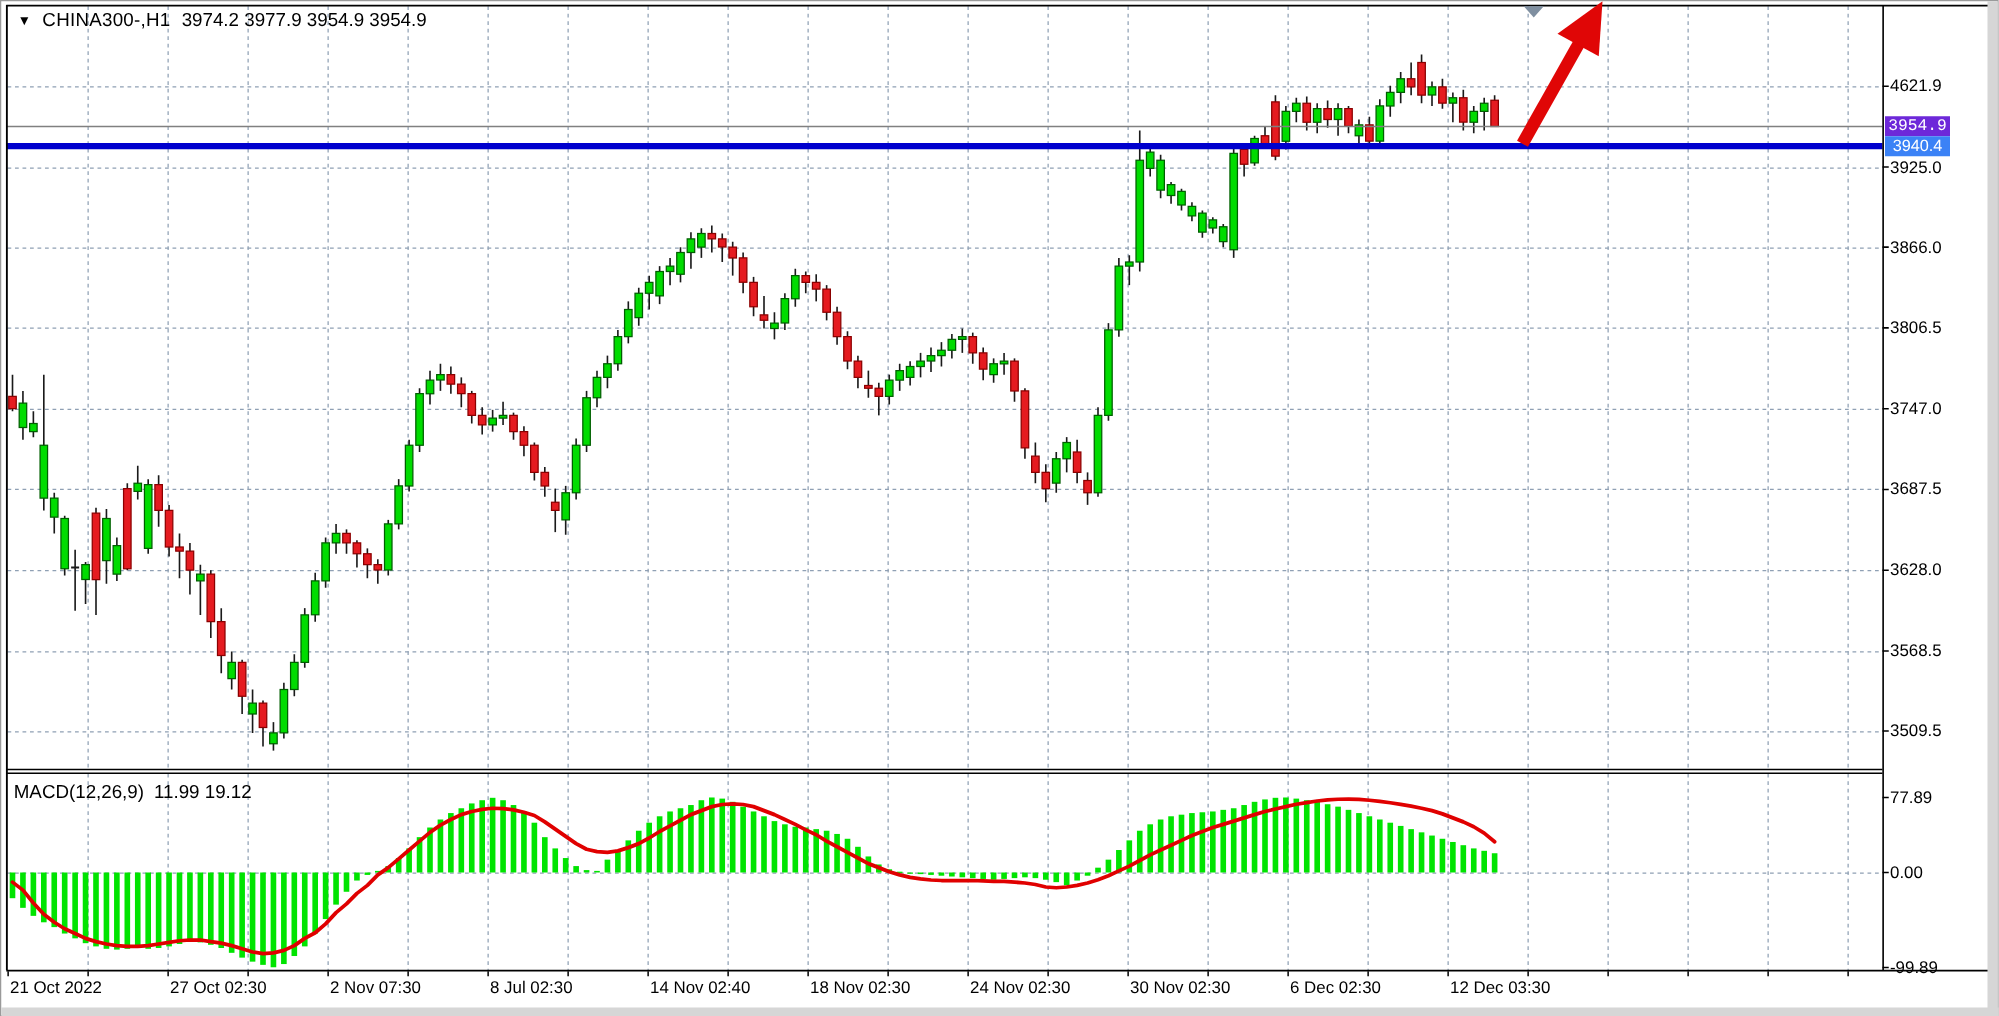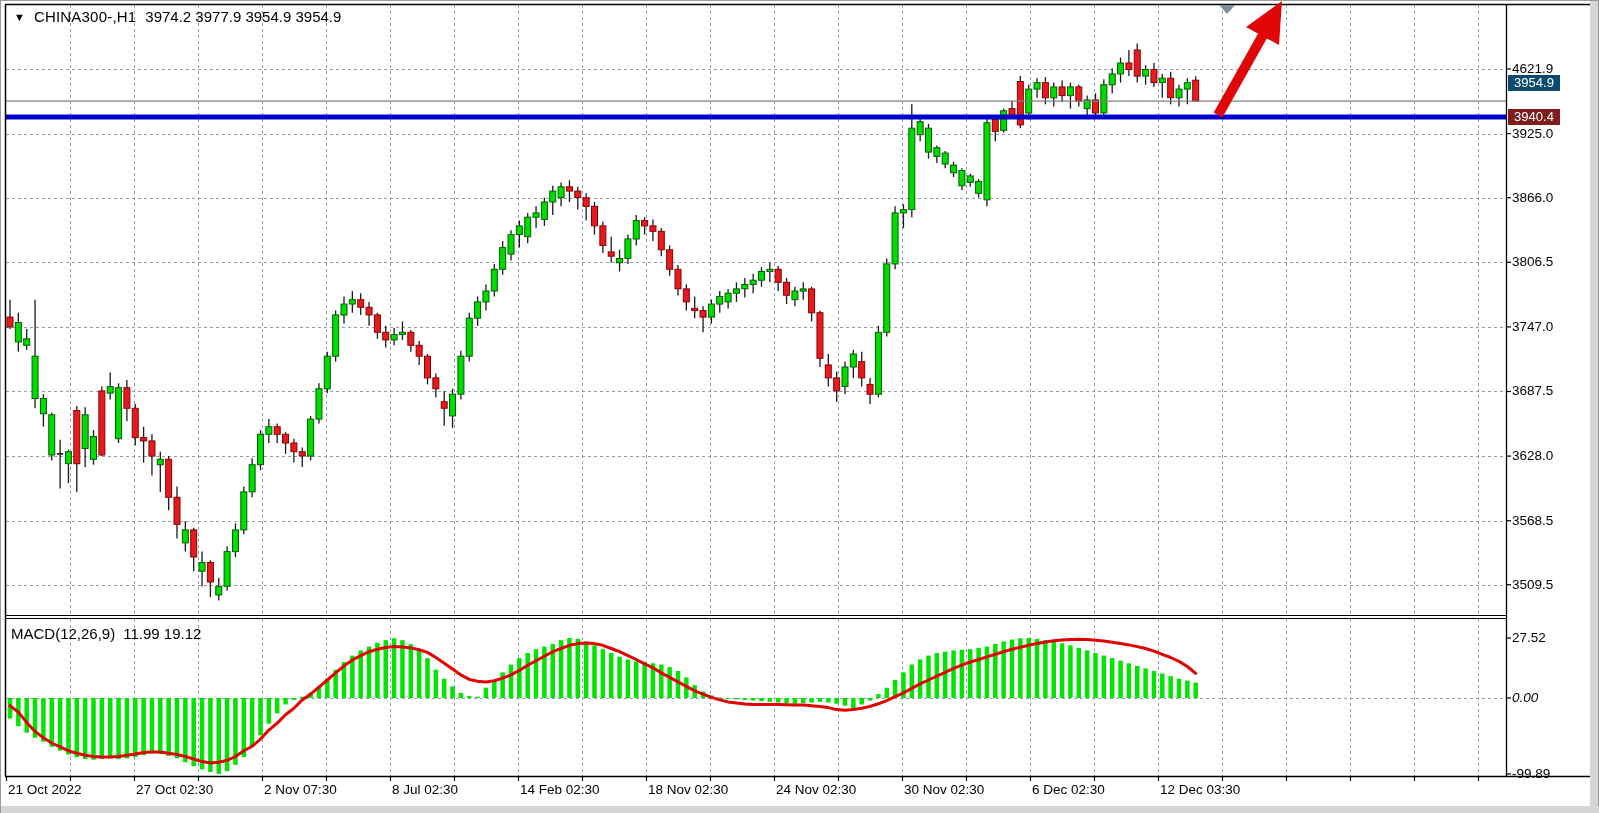--- a/index.html
+++ b/index.html
@@ -570,45 +570,45 @@
     <span class="ddicon">▼</span>
     <span class="sym">CHINA300-,H1</span>
     <span class="vals">3974.2 3977.9 3954.9 3954.9</span>
   </div>
 
   <div class="overlay" id="macd-title">
     <span>MACD(12,26,9)</span>
     <span>11.99 19.12</span>
   </div>
 
-  <div class="badge" id="badge-current" style="top: 74px; background: #0c4a6e;">3954.9</div>
-  <div class="badge" id="badge-line" style="top: 108px; background: #7f1d1d;">3940.4</div>
+  <div class="badge" id="badge-current" style="top: 92px; background: #6d28d9; font-family: Liberation Mono, monospace;">3954.9</div>
+  <div class="badge" id="badge-line" style="top: 108px; background: #3b82f6;">3940.4</div>
 
   <div id="price-axis">
       <div style="position: absolute; left: 1511px; top: 60px; font-size: 13.5px;">4621.9</div>
       <div style="position: absolute; left: 1511px; top: 125px; font-size: 13.5px; text-align: center;">3925.0</div>
       <div style="position: absolute; left: 1511px; top: 189px; font-size: 13.5px;">3866.0</div>
       <div style="position: absolute; left: 1511px; top: 253px; font-size: 13.5px;">3806.5</div>
       <div style="position: absolute; left: 1511px; top: 318px; font-size: 13.5px;">3747.0</div>
       <div style="position: absolute; left: 1511px; top: 382px; font-size: 13.5px;">3687.5</div>
       <div style="position: absolute; left: 1511px; top: 447px; font-size: 13.5px;">3628.0</div>
       <div style="position: absolute; left: 1511px; top: 512px; font-size: 13.5px;">3568.5</div>
       <div style="position: absolute; left: 1511px; top: 576px; font-size: 13.5px;">3509.5</div>
     </div>
   <div id="macd-axis">
-      <div style="position: absolute; left: 1511px; top: 629px; font-size: 13.5px;">27.52</div>
-      <div style="position: absolute; left: 1511px; top: 689px; font-size: 13.5px; font-style: italic;">0.00</div>
+      <div style="position: absolute; left: 1511px; top: 629px; font-size: 13.5px;">77.89</div>
+      <div style="position: absolute; left: 1511px; top: 689px; font-size: 13.5px;">0.00</div>
       <div style="position: absolute; left: 1511px; top: 765px; font-size: 13.5px;">-99.89</div>
     </div>
   <div id="time-axis">
       <div style="position: absolute; left: 7px; top: 781px; font-size: 13.5px;">21 Oct 2022</div>
       <div style="position: absolute; left: 135px; top: 781px; font-size: 13.5px;">27 Oct 02:30</div>
       <div style="position: absolute; left: 263px; top: 781px; font-size: 13.5px;">2 Nov 07:30</div>
       <div style="position: absolute; left: 391px; top: 781px; font-size: 13.5px;">8 Jul 02:30</div>
-      <div style="position: absolute; left: 519px; top: 781px; font-size: 13.5px;">14 Feb 02:30</div>
+      <div style="position: absolute; left: 519px; top: 781px; font-size: 13.5px;">14 Nov 02:40</div>
       <div style="position: absolute; left: 647px; top: 781px; font-size: 13.5px;">18 Nov 02:30</div>
       <div style="position: absolute; left: 775px; top: 781px; font-size: 13.5px;">24 Nov 02:30</div>
       <div style="position: absolute; left: 903px; top: 781px; font-size: 13.5px;">30 Nov 02:30</div>
       <div style="position: absolute; left: 1031px; top: 781px; font-size: 13.5px;">6 Dec 02:30</div>
       <div style="position: absolute; left: 1159px; top: 781px; font-size: 13.5px;">12 Dec 03:30</div>
     </div>
 
   <div class="grayedge-r"></div>
   <div class="grayedge-b"></div>
 </div>

